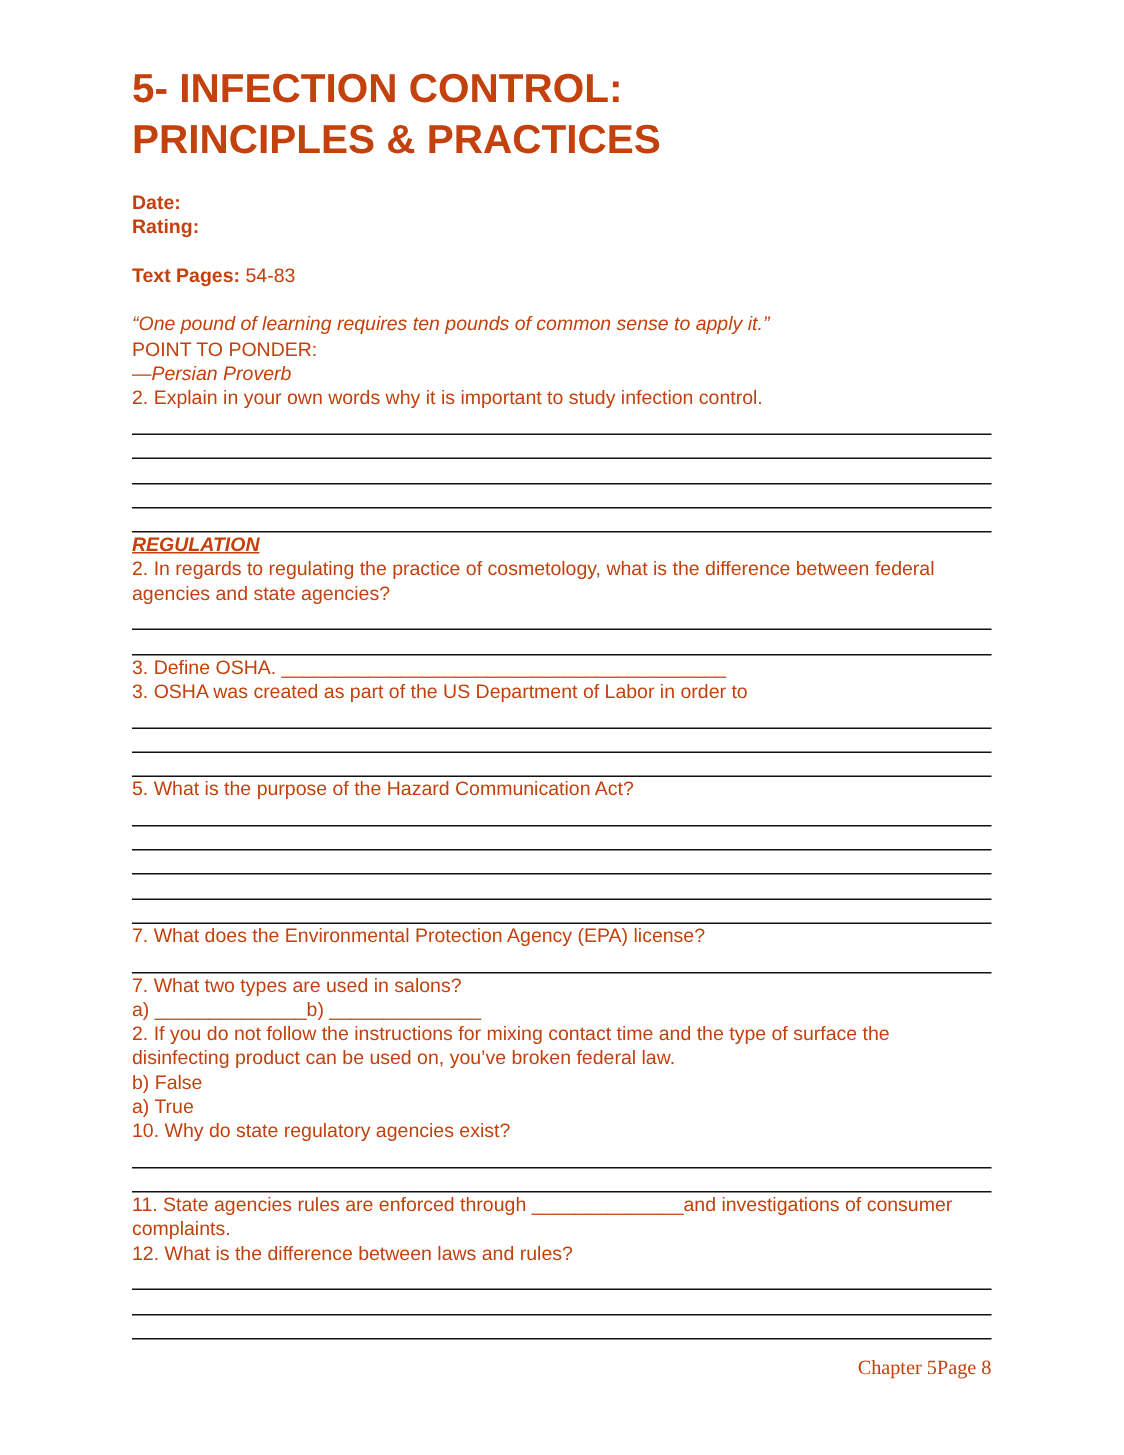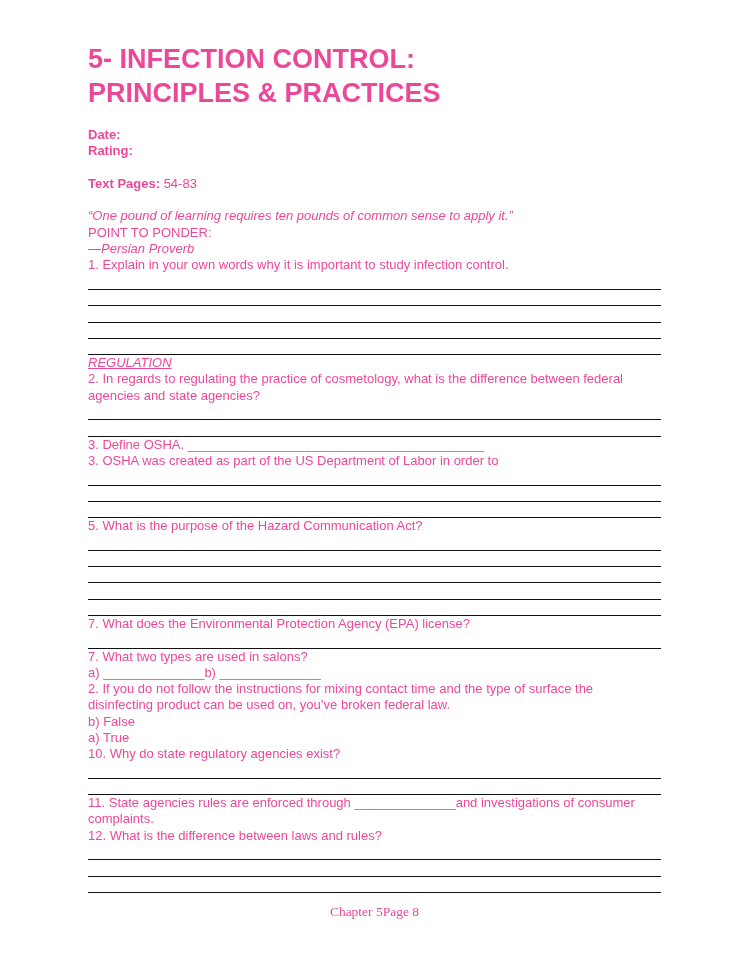--- a/index.html
+++ b/index.html
@@ -3,53 +3,53 @@
 <meta charset="utf-8">
 <style>
   * { box-sizing: border-box; }
   html, body { margin: 0; padding: 0; background: #ffffff; }
   .page {
     position: relative;
     width: 749px;
     height: 970px;
     margin: 0 auto;
     background: #ffffff;
-    color: #ec4899;
+    color: #c2410c;
     font-family: "Liberation Sans", "DejaVu Sans", sans-serif;
     font-size: 13px;
     line-height: 16.3px;
     padding: 42px 88px 0 88px;
     overflow: hidden;
   }
   .title {
     font-size: 27px;
     line-height: 34px;
     font-weight: bold;
     margin: 0 0 17px 0;
   }
   p.line { margin: 0; }
   .b { font-weight: bold; margin-top: 36px; }
   .i { font-style: italic; }
   .reg {
-    font-weight: normal;
+    font-weight: bold;
     font-style: italic;
     text-decoration: underline;
   }
   .spacer { height: 16.3px; }
   .ans {
     height: 16.3px;
     border-bottom: 1px solid #111111;
   }
   .footer {
     position: absolute;
     left: 88px;
     right: 88px;
     bottom: 50px;
     display: flex;
-    justify-content: center;
+    justify-content: flex-end;
     font-family: "Liberation Serif", "DejaVu Serif", serif;
     font-size: 13.5px;
     line-height: 17px;
   }
 </style>
 </head>
 <body>
 
 <div class="page">
 
@@ -64,21 +64,21 @@
   <div class="spacer"></div>
 
   <p class="line"><span class="b">Text Pages:</span> <span>54-83</span></p>
 
   <div class="spacer"></div>
 
   <p class="line i">“One pound of learning requires ten pounds of common sense to apply it.”</p>
   <p class="line">POINT TO PONDER:</p>
   <p class="line i">—Persian Proverb</p>
 
-  <p class="line">1. Explain in your own words why it is important to study infection control.</p>
+  <p class="line">2. Explain in your own words why it is important to study infection control.</p>
   <div>
     <div class="ans"></div>
     <div class="ans"></div>
     <div class="ans"></div>
     <div class="ans"></div>
     <div class="ans"></div>
   </div>
 
   <p class="line"><span class="reg">REGULATION</span></p>
 

